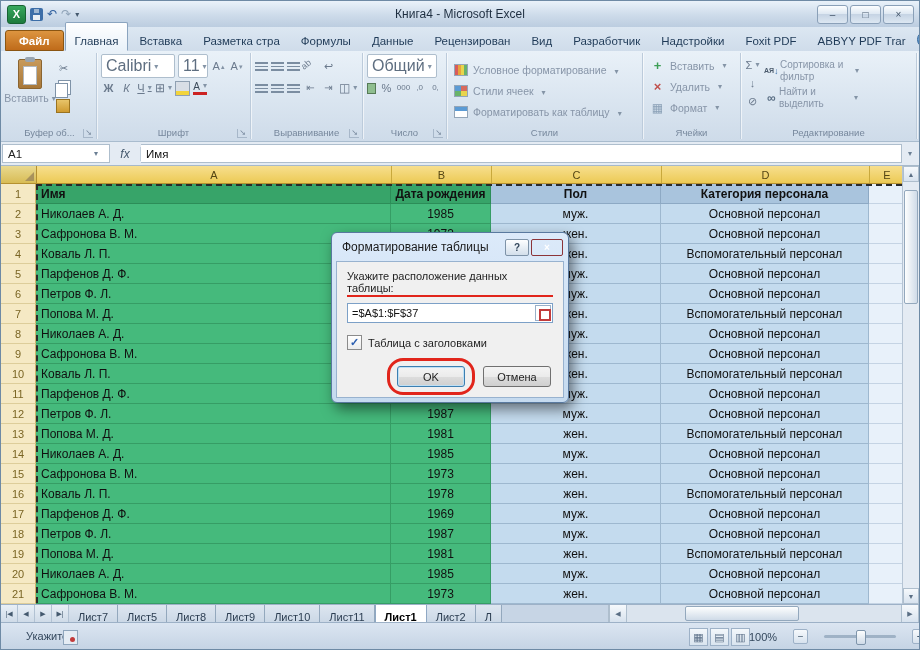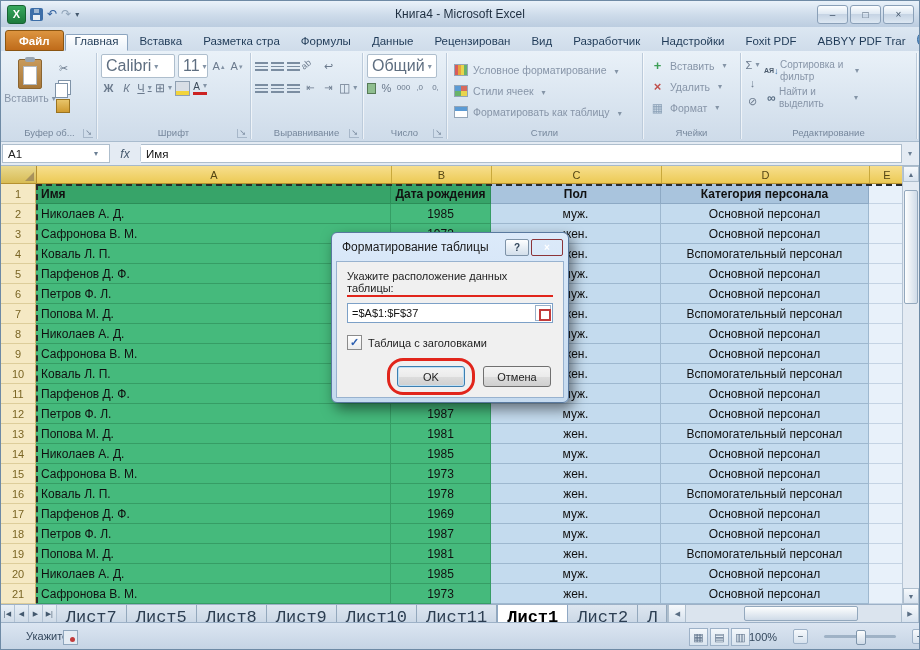--- a/index.html
+++ b/index.html
@@ -20,21 +20,21 @@
   .qbtn.dim{color:#8fa3b8;}
   .qdd{font-size:8px;color:#45596e;}
   .title{position:absolute;left:0;right:0;text-align:center;font-size:12px;color:#1e2e40;pointer-events:none;}
   .winbtns{margin-left:auto;display:flex;gap:2px;padding-right:5px;z-index:2;}
   .winbtn{width:29px;height:17px;border:1px solid #8aa0b8;border-radius:3px;font-size:10px;color:#44576b;
     background:linear-gradient(#fdfeff,#dbe6f1 50%,#c6d4e4 50%,#dce7f2);
     display:flex;align-items:center;justify-content:center;}
   
   .tabrow{position:absolute;top:26px;left:0;right:0;height:24px;display:flex;align-items:flex-end;
     padding:0 4px;background:linear-gradient(#dce7f2,#cfdcea);}
-  .rtab{padding:0 9px 3px;font-size:11.5px;color:#1f3a57;margin-right:1px;border:1px solid transparent;white-space:nowrap;}
+  .rtab{padding:12px 9px 3px;font-size:11.5px;color:#1f3a57;margin-right:1px;border:1px solid transparent;white-space:nowrap;}
   .rtab.active{background:linear-gradient(#ffffff,#e9f1f9);border-color:#8ba4bf;border-bottom-color:#e9f1f9;
     border-radius:2px 2px 0 0;}
   .rtab.filetab{background:linear-gradient(var(--file_tab_light),var(--file_tab));color:#fff;font-weight:bold;
     border-radius:3px 3px 0 0;padding:4px 13px 3px;border:1px solid #8a5512;}
   .tabrow-right{margin-left:auto;display:flex;align-items:center;gap:5px;padding-bottom:3px;}
   .helpbtn{width:15px;height:15px;border-radius:50%;background:linear-gradient(#8fc0e8,#3c7ab8);color:#fff;
     font-size:10px;font-weight:bold;display:flex;align-items:center;justify-content:center;border:1px solid #2f6399;}
   
   .ribbon{position:absolute;top:50px;left:0;right:0;height:91px;display:flex;padding:2px 2px 0;
     background:linear-gradient(#e9f1f8,#dae5f0 55%,#cedbe9);border-bottom:1px solid #a9bcce;box-sizing:border-box;}
@@ -154,22 +154,22 @@
   .varrow{height:16px;background:linear-gradient(#f6f9fc,#d7e2ee);border:1px solid #aebecd;font-size:7px;color:#5a6e84;
     display:flex;align-items:center;justify-content:center;box-sizing:border-box;}
   .vtrack{flex:1;position:relative;}
   .vthumb{position:absolute;left:1px;right:1px;top:8px;height:112px;background:linear-gradient(90deg,#fdfefe,#cfdbe8);
     border:1px solid #93a8bd;border-radius:2px;}
   
   .tabstrip{position:absolute;top:603px;left:0;right:0;height:18px;background:#c7d5e5;border-top:1px solid #9db1c7;
     display:flex;align-items:stretch;box-sizing:border-box;}
   .navbtn{width:16px;font-size:7px;color:#44596e;display:flex;align-items:center;justify-content:center;
     border-right:1px solid #b2c2d3;background:linear-gradient(#e8eff6,#cfdbe8);}
-  .stab{padding:12px 9px;font-size:17px;color:#2c3e52;display:flex;align-items:center;white-space:nowrap;
-    background:linear-gradient(#dde6f0,#c4d2e2);border-right:1px solid #93a8bd;border-radius:0 0 3px 3px;font-family:Liberation Mono, monospace;}
+  .stab{padding:12px 9px;font-size:11px;color:#2c3e52;display:flex;align-items:center;white-space:nowrap;
+    background:linear-gradient(#dde6f0,#c4d2e2);border-right:1px solid #93a8bd;border-radius:0 0 3px 3px;}
   .stab.active{background:#fff;font-weight:bold;color:#000;border:1px solid #8fa8c4;border-top:none;}
   .hscroll{margin-left:auto;display:flex;align-items:center;width:310px;background:#dbe4ee;border-left:1px solid #aebecd;}
   .harrow{width:16px;height:100%;font-size:7px;color:#5a6e84;display:flex;align-items:center;justify-content:center;
     background:linear-gradient(#f6f9fc,#d7e2ee);border-right:1px solid #aebecd;border-left:1px solid #aebecd;}
   .htrack{flex:1;position:relative;height:100%;}
   .hthumb{position:absolute;top:1px;bottom:1px;left:58px;width:112px;background:linear-gradient(#fdfefe,#cfdbe8);
     border:1px solid #93a8bd;border-radius:2px;}
   
   .statusbar{position:absolute;top:621px;left:0;right:0;height:29px;
     background:linear-gradient(#dbe5f1,#c3d2e3);border-top:1px solid #9db1c7;font-size:11px;color:#33475c;}

